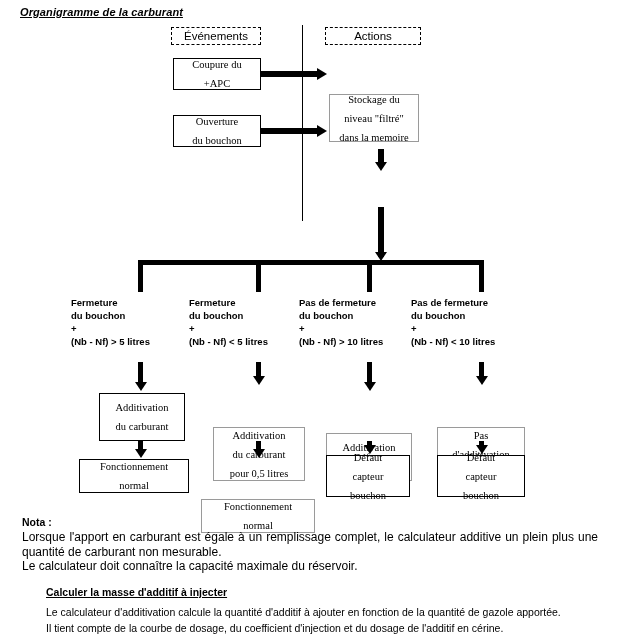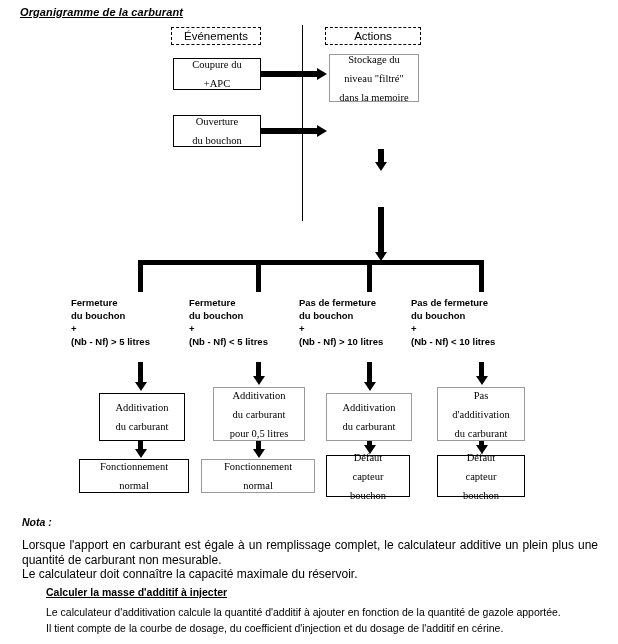--- a/index.html
+++ b/index.html
@@ -68,21 +68,21 @@
     font-size: 10.5px;
     line-height: 19px;
     text-align: center;
     display: flex;
     align-items: center;
     justify-content: center;
     padding: 2px 3px;
     font-family: Liberation Serif, serif;
   }
   .node.black { border: 1px solid #000000; }
-  .node.gray  { border: 1px solid #9a9a9a; }
+  .node.gray  { border: 1px solid #9a9a9a; margin-top: 40px; }
 
   
   #node-coupure   { left: 170px; top: 58px;  width: 88px;  height: 32px; }
   #node-ouverture { left: 170px; top: 115px; width: 88px;  height: 32px; }
 
   
   #node-stockage  { left: 326px; top: 54px;  width: 90px;  height: 48px; }
   #node-charger   { left: 326px; top: 115px; width: 88px;  height: 34px; }
   #node-attente   { left: 322px; top: 171px; width: 114px; height: 36px; }
 
@@ -129,22 +129,21 @@
     border-left: 6px solid transparent;
     border-right: 6px solid transparent;
     border-top: 9px solid #000;
   }
 
   
   .notes { position: absolute; left: 22px; top: 516px; width: 576px; }
   .note-head {
     font-size: 10.5px;
     font-weight: bold;
-    font-style: italic;
-    margin-bottom: 10px;
+    margin-bottom: 2px;
   }
   .note-body {
     font-size: 12px;
     line-height: 14.5px;
     text-align: justify;
   }
   .sec2 { position: absolute; left: 22px; top: 586px; width: 576px; margin-left: 24px; }
   .sec2-head {
     font-size: 10.5px;
     font-weight: bold;

